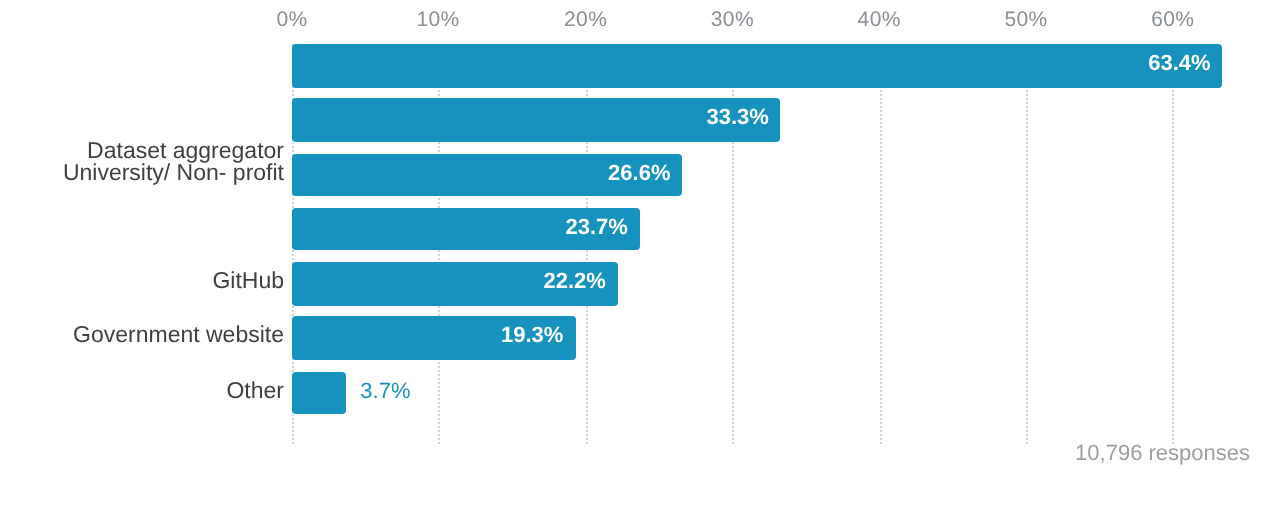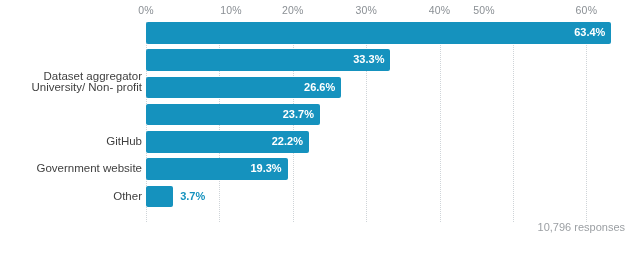--- a/index.html
+++ b/index.html
@@ -106,21 +106,21 @@
     font-weight: bold;
     color: #ffffff;
     white-space: nowrap;
   }
   .bar-value-out {
     position: absolute;
     top: 0;
     height: 21.5px;
     line-height: 21.5px;
     font-size: 11px;
-    font-weight: bold;
+    font-weight: normal;
     color: #1592be;
     white-space: nowrap;
   }
 
   
   .footer-note {
     position: absolute;
     right: 15px;
     bottom: 28px;
     font-size: 11px;
@@ -128,25 +128,25 @@
     white-space: nowrap;
   }
 </style>
 </head>
 <body>
 
 <div id="chart-root">
 
   <div class="axis-labels">
       <div class="tick-label" style="left: 146px; color: rgb(138, 143, 148);">0%</div>
-      <div class="tick-label" style="left: 231px; color: rgb(138, 143, 148); text-align: right;">10%</div>
+      <div class="tick-label" style="left: 219px; color: rgb(138, 143, 148); text-align: right;">10%</div>
       <div class="tick-label" style="left: 292.8px; color: rgb(138, 143, 148);">20%</div>
       <div class="tick-label" style="left: 366.2px; color: rgb(138, 143, 148);">30%</div>
       <div class="tick-label" style="left: 439.6px; color: rgb(138, 143, 148);">40%</div>
-      <div class="tick-label" style="left: 484px; color: rgb(138, 143, 148); text-align: right;">50%</div>
+      <div class="tick-label" style="left: 513px; color: rgb(138, 143, 148); text-align: right;">50%</div>
       <div class="tick-label" style="left: 586.4px; color: rgb(138, 143, 148);">60%</div>
     </div>
 
   <div class="plot-area">
       <div class="gridline" style="left: 0px; border-left-color: rgb(207, 212, 216);"></div>
       <div class="gridline" style="left: 73.4px; border-left-color: rgb(207, 212, 216);"></div>
       <div class="gridline" style="left: 146.8px; border-left-color: rgb(207, 212, 216);"></div>
       <div class="gridline" style="left: 220.2px; border-left-color: rgb(207, 212, 216);"></div>
       <div class="gridline" style="left: 293.6px; border-left-color: rgb(207, 212, 216);"></div>
       <div class="gridline" style="left: 367px; border-left-color: rgb(207, 212, 216);"></div>

